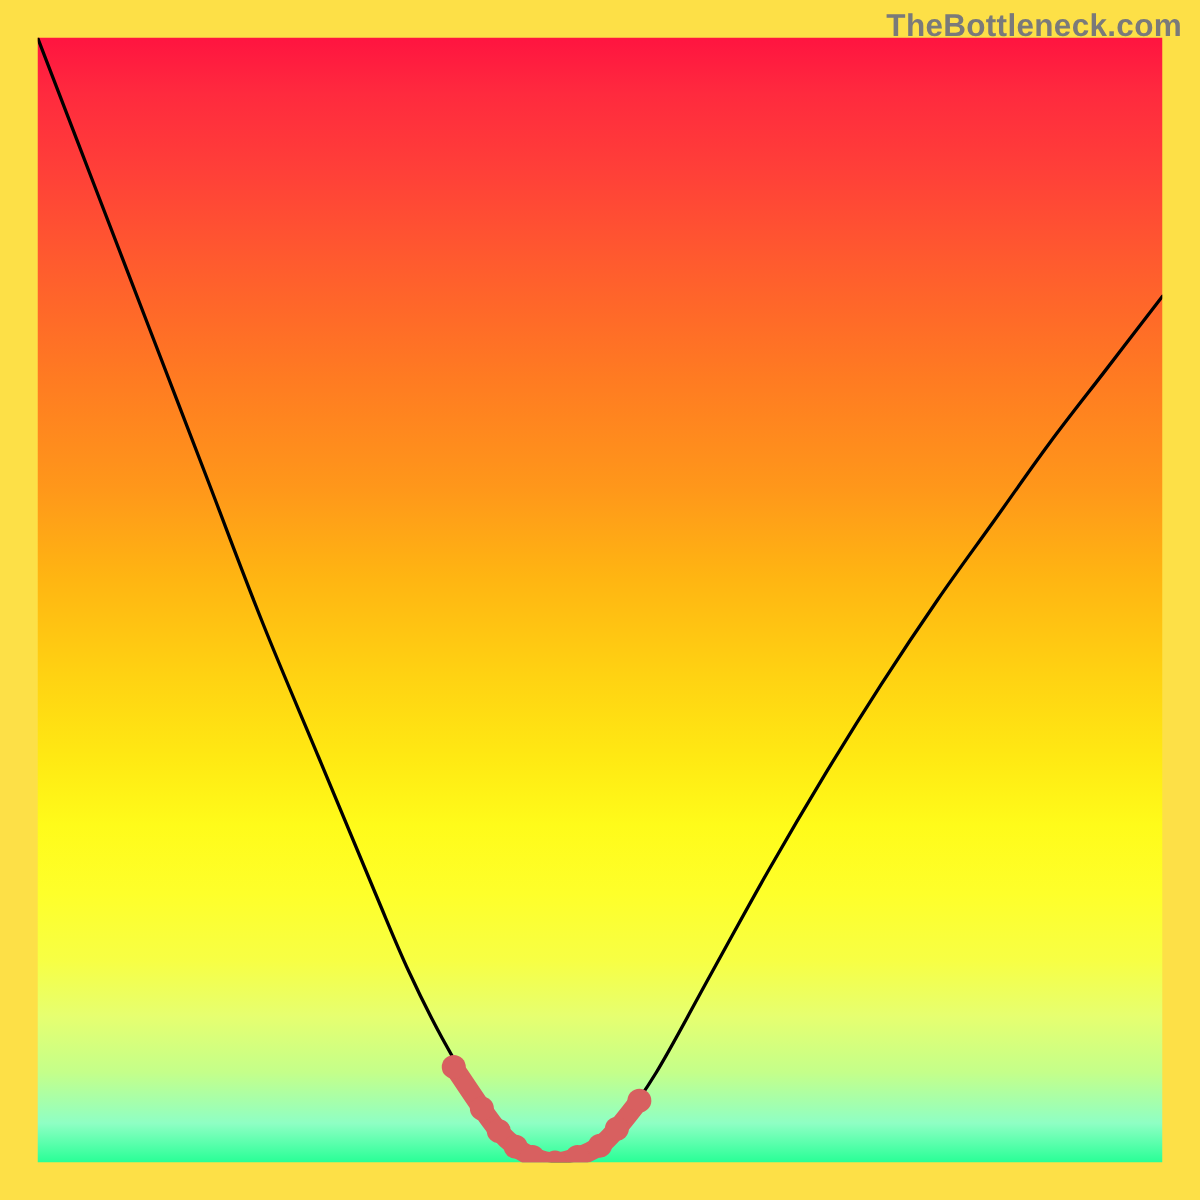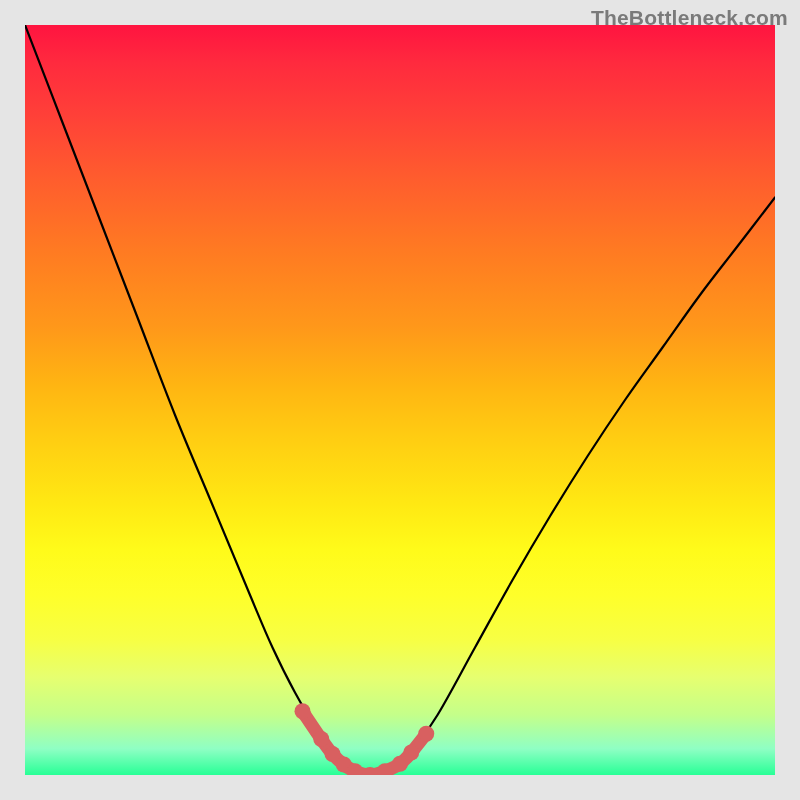--- a/index.html
+++ b/index.html
@@ -9,21 +9,21 @@
     height: 800px;
     background: #000000;
     overflow: hidden;
   }
   .frame {
     position: absolute;
     left: 0;
     top: 0;
     width: 800px;
     height: 800px;
-    background: #e5e5e5;
+    background: #fde047;
   }
   .plot {
     position: absolute;
     left: 25px;
     top: 25px;
     width: 750px;
     height: 750px;
     overflow: hidden;
   }
   .gradient {

